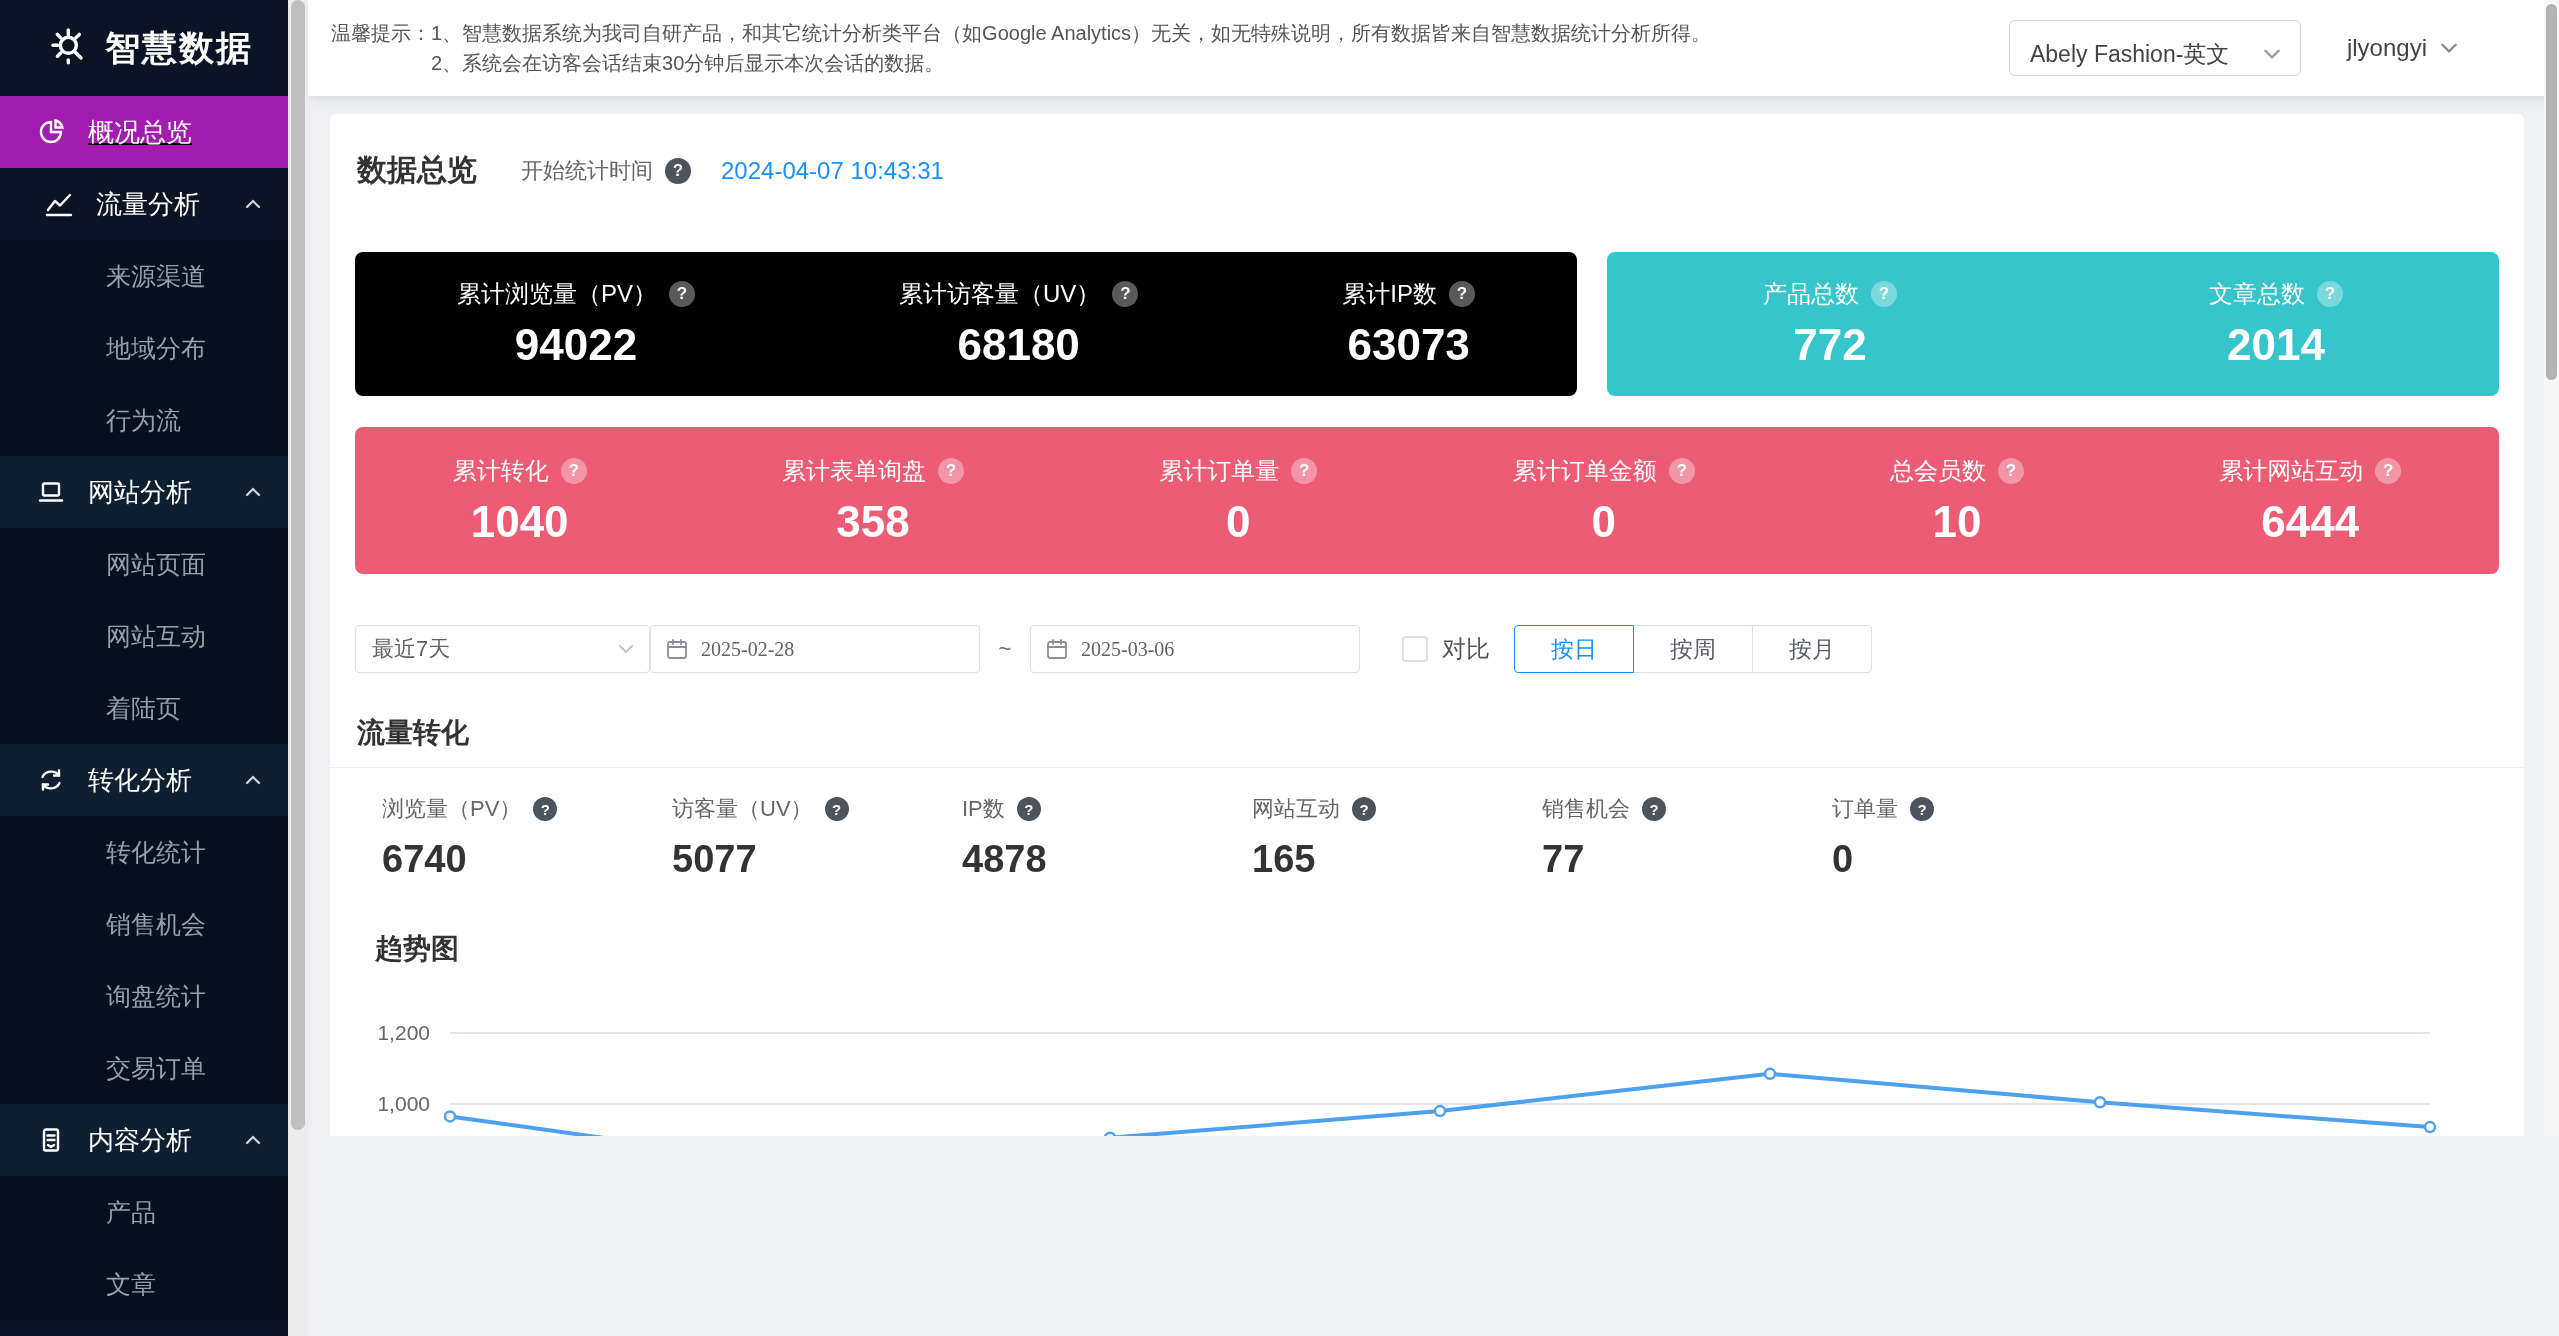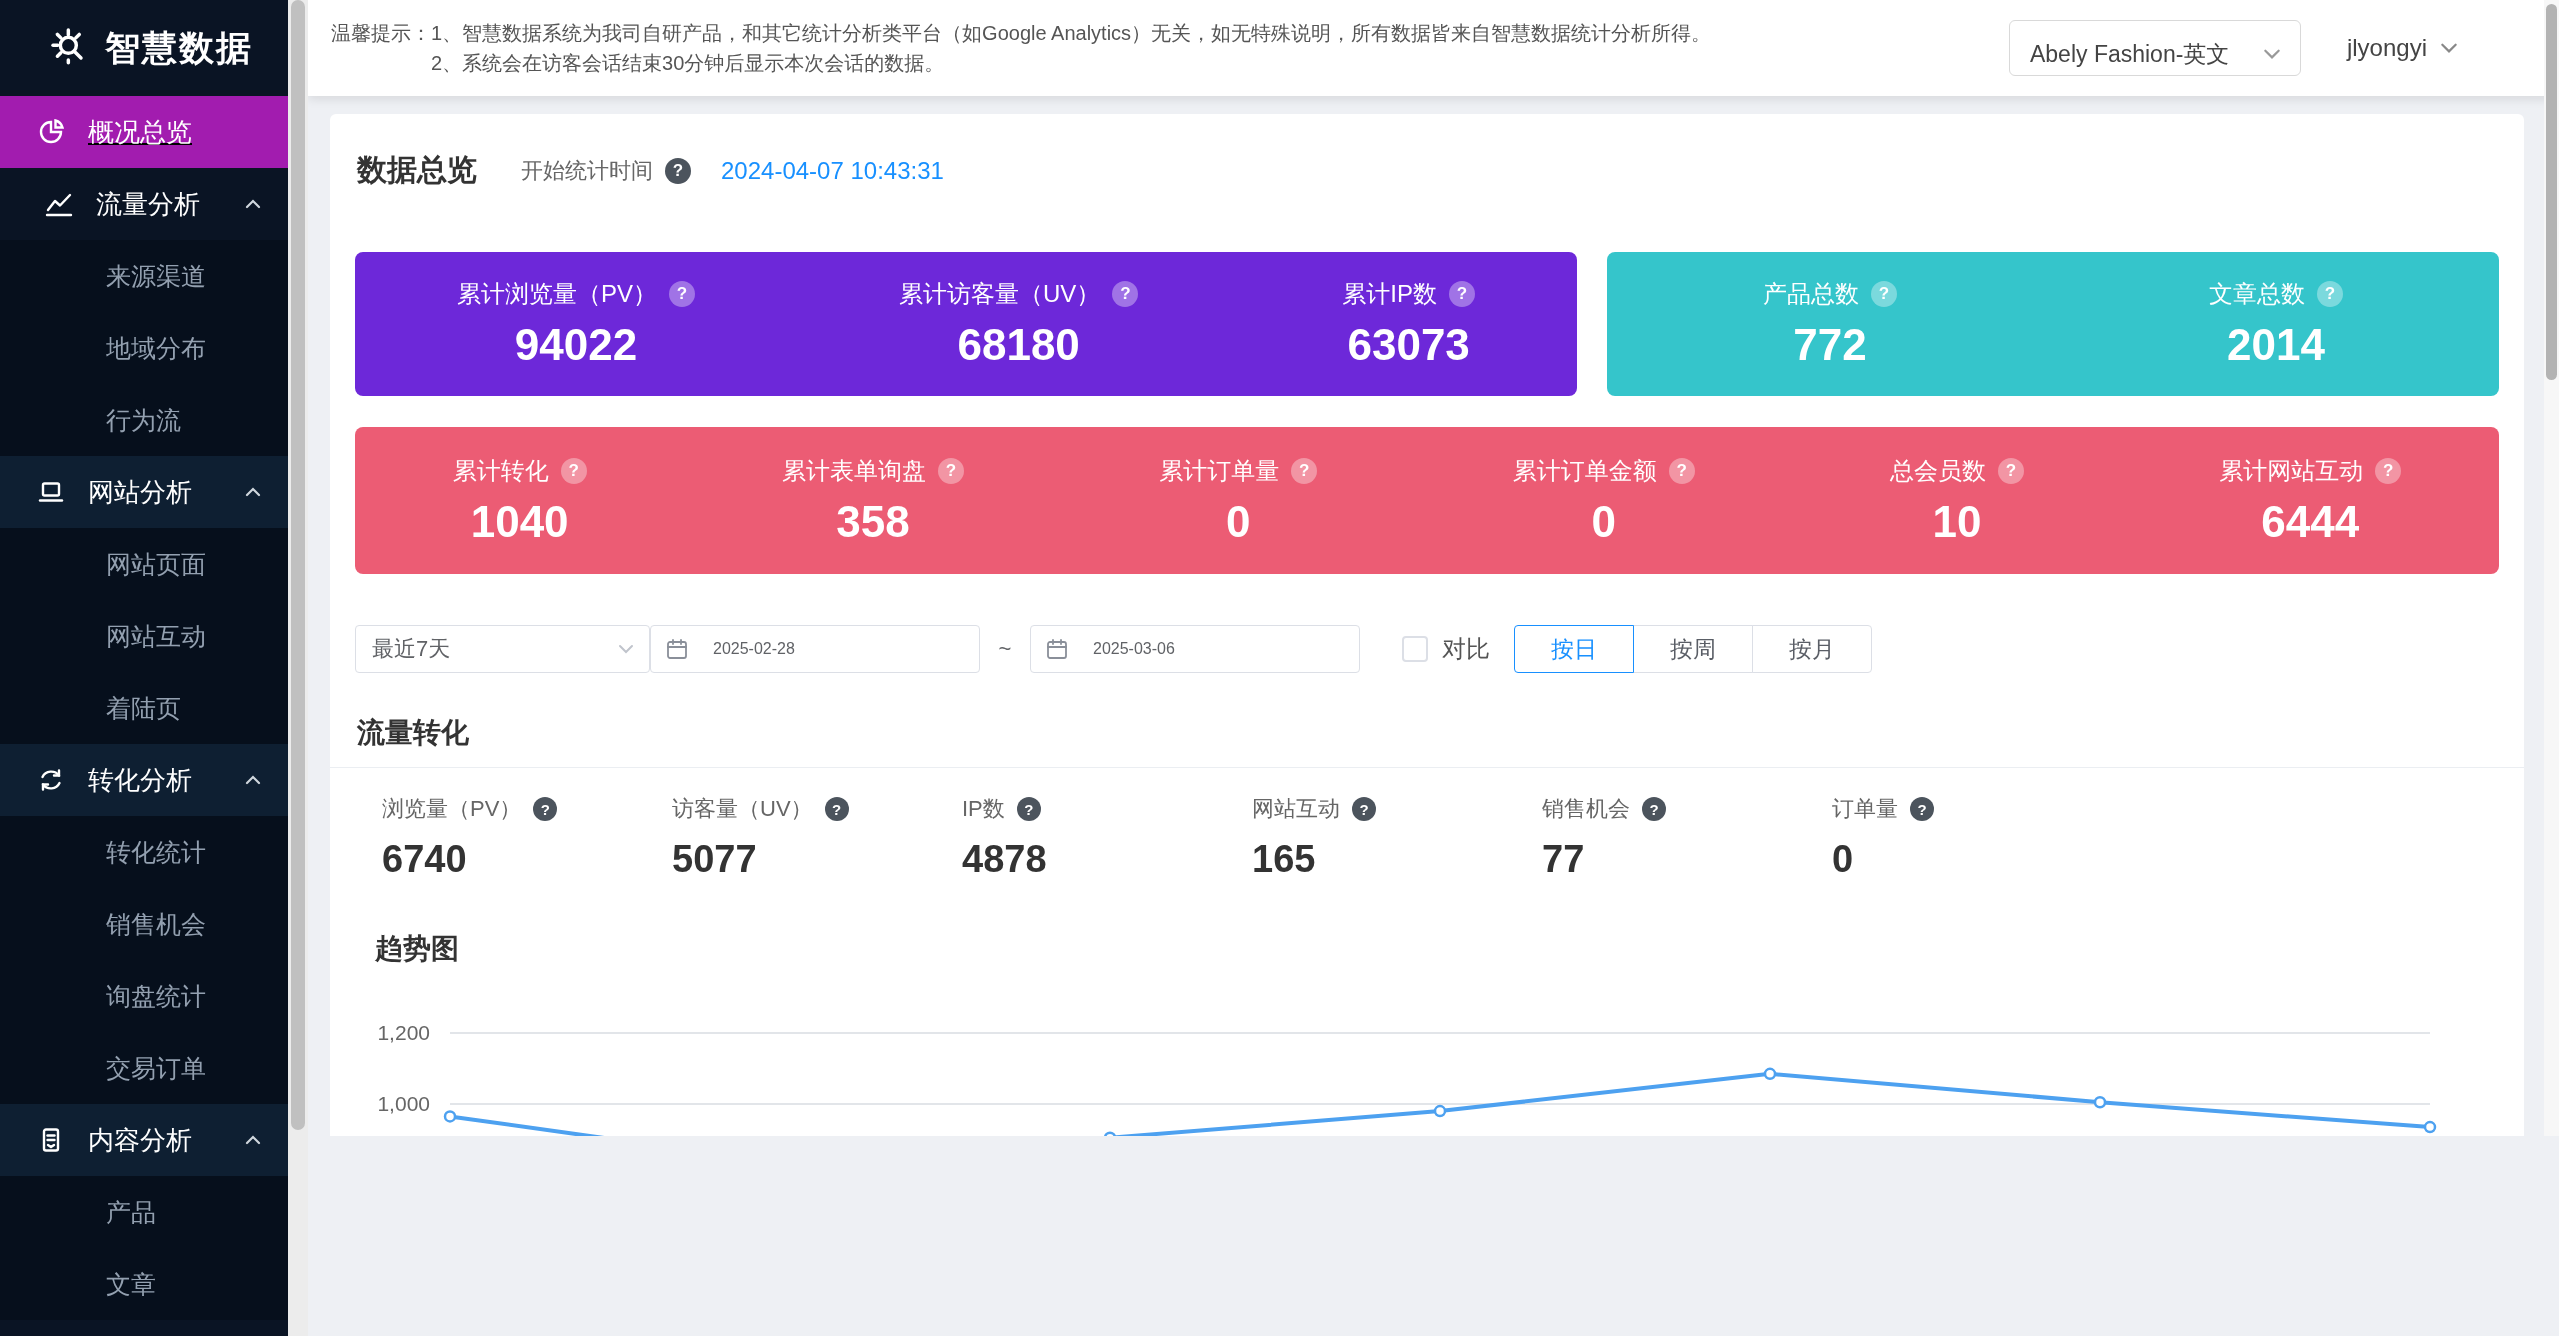--- a/index.html
+++ b/index.html
@@ -58,21 +58,21 @@
     display:flex; align-items:center; justify-content:space-around; color:#fff; }
   .stat-cell { display:flex; flex-direction:column; align-items:center; }
   .stat-label { font-size:24px; display:flex; align-items:center; }
   .stat-value { font-size:44px; font-weight:bold; margin-top:10px; }
 
   .filter-row { position:absolute; top:511px; left:25px; height:48px; display:flex; align-items:center; }
   .range-select { width:295px; height:48px; border:1px solid #dcdfe6; border-radius:4px; background:#fff;
     display:flex; align-items:center; padding:0 14px 0 16px; font-size:22px; color:#606266; cursor:pointer; }
   .range-select .chev { margin-left:auto; }
   .date-input { width:330px; height:48px; border:1px solid #dcdfe6; border-radius:4px; background:#fff;
-    display:flex; align-items:center; padding:0 14px; font-size:16px; color:#606266; gap:24px; cursor:text; }
+    display:flex; align-items:center; padding:0 14px; font-size:20px; color:#606266; gap:12px; cursor:text;font-family:Liberation Serif, serif; }
   .date-input:first-of-type { margin-left:30px; }
   .tilde { width:50px; text-align:center; font-size:22px; color:#606266; }
   .cmp-box { width:26px; height:26px; border:2px solid #dcdfe6; border-radius:4px; background:#fff; margin-left:42px; cursor:pointer; }
   .cmp-label { font-size:24px; color:#555; margin-left:14px; }
   .btn-group { display:flex; margin-left:24px; }
   .g-btn { width:120px; height:48px; background:#fff; border:1px solid #dcdfe6; display:flex; align-items:center;
     justify-content:center; font-size:23px; color:#5a5e66; cursor:pointer; margin-left:-1px; }
   .g-btn:first-child { border-radius:4px 0 0 4px; margin-left:0; }
   .g-btn:last-child { border-radius:0 4px 4px 0; }
   .g-btn.active { color:#1890ff; border-color:#1890ff; position:relative; z-index:2; }
@@ -251,21 +251,21 @@
   <div class="card">
 
     <div class="ov-title-row">
       <span class="ov-title">数据总览</span>
       <span class="ov-start-label">开始统计时间</span>
       <span class="qmark dark">?</span>
       <span class="ov-start-time">2024-04-07 10:43:31</span>
     </div>
 
     <div class="cards-row">
-      <div class="big-card green" style="background:#6d28d9;">
+      <div class="big-card green" style="background:#000000;">
         <div class="stat-cell">
           <span class="stat-label">
               <span>累计浏览量（PV）</span>
               <span class="qmark light">?</span>
             </span>
           <span class="stat-value">94022</span>
         </div>
         <div class="stat-cell">
           <span class="stat-label">
               <span>累计访客量（UV）</span>

